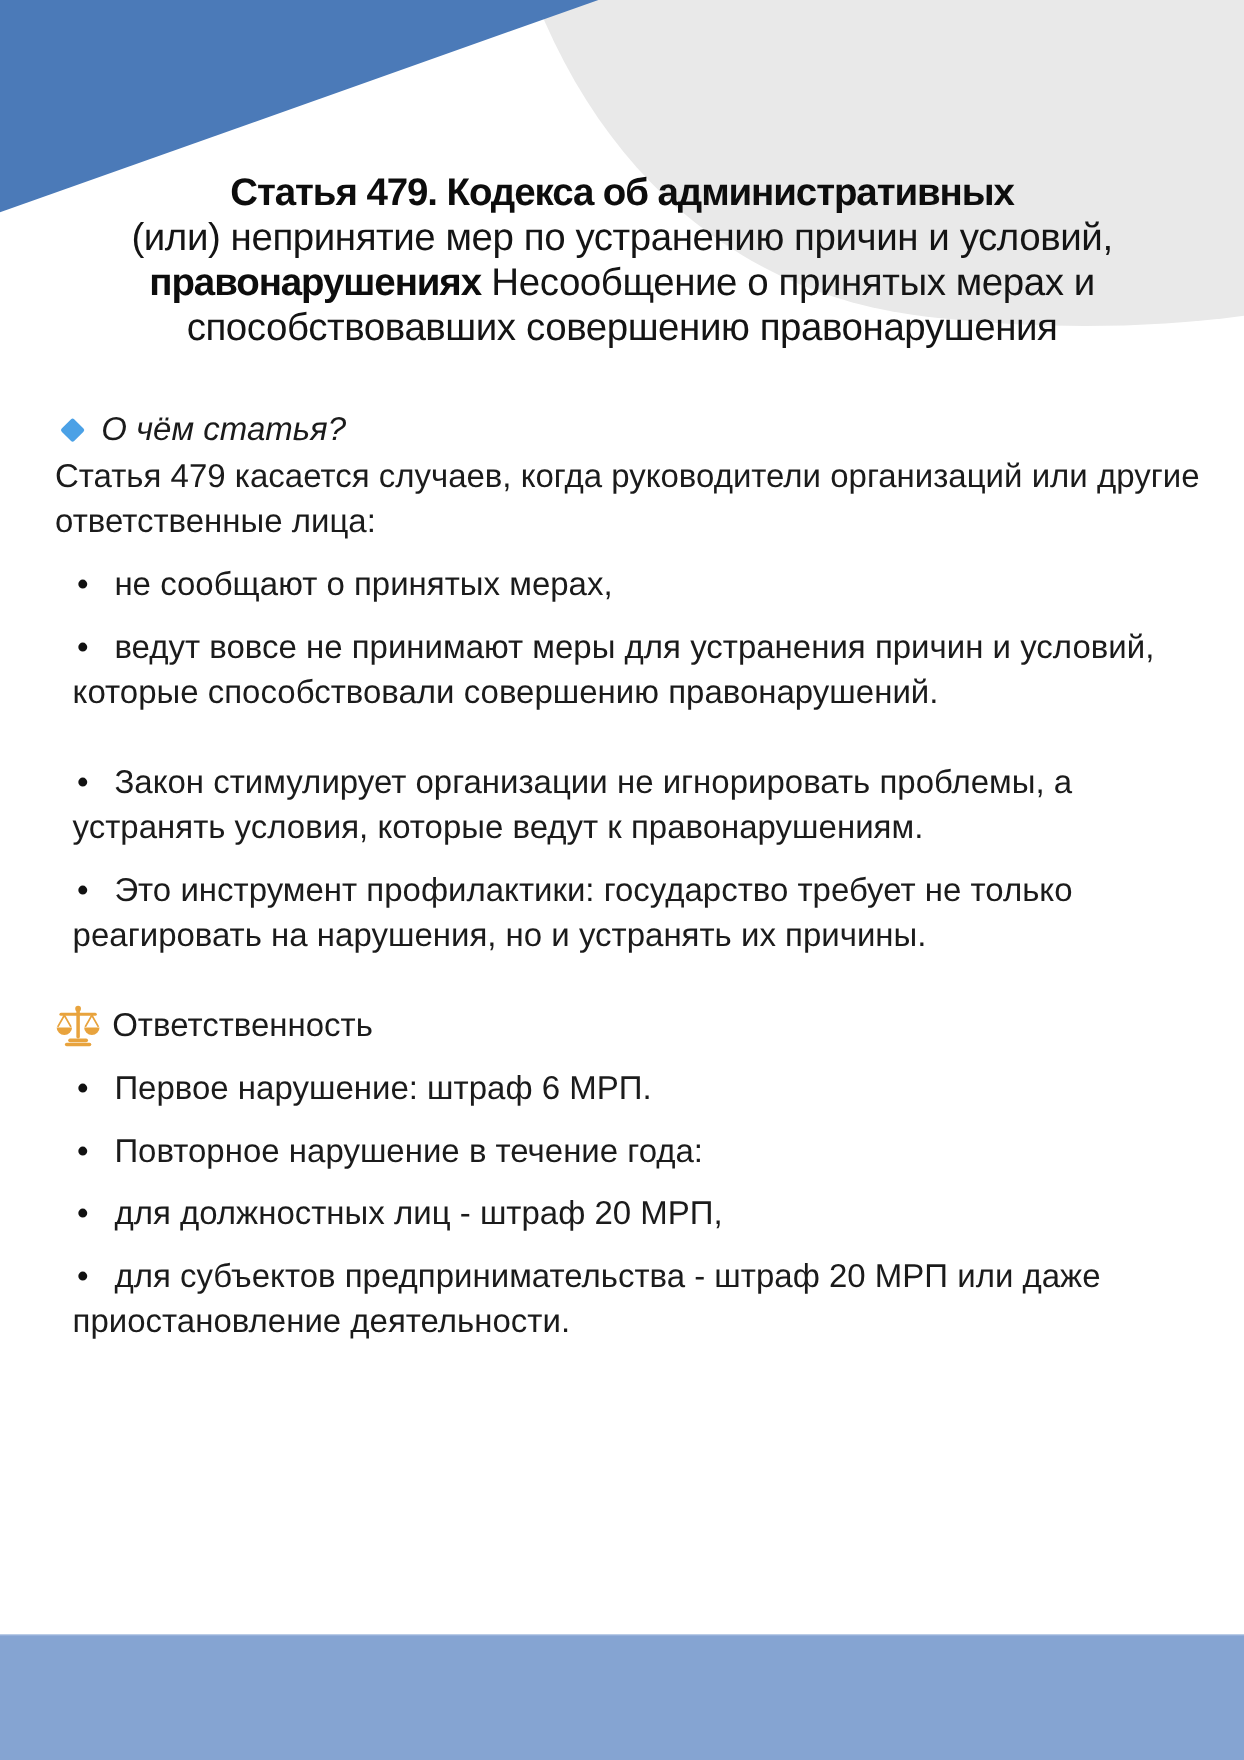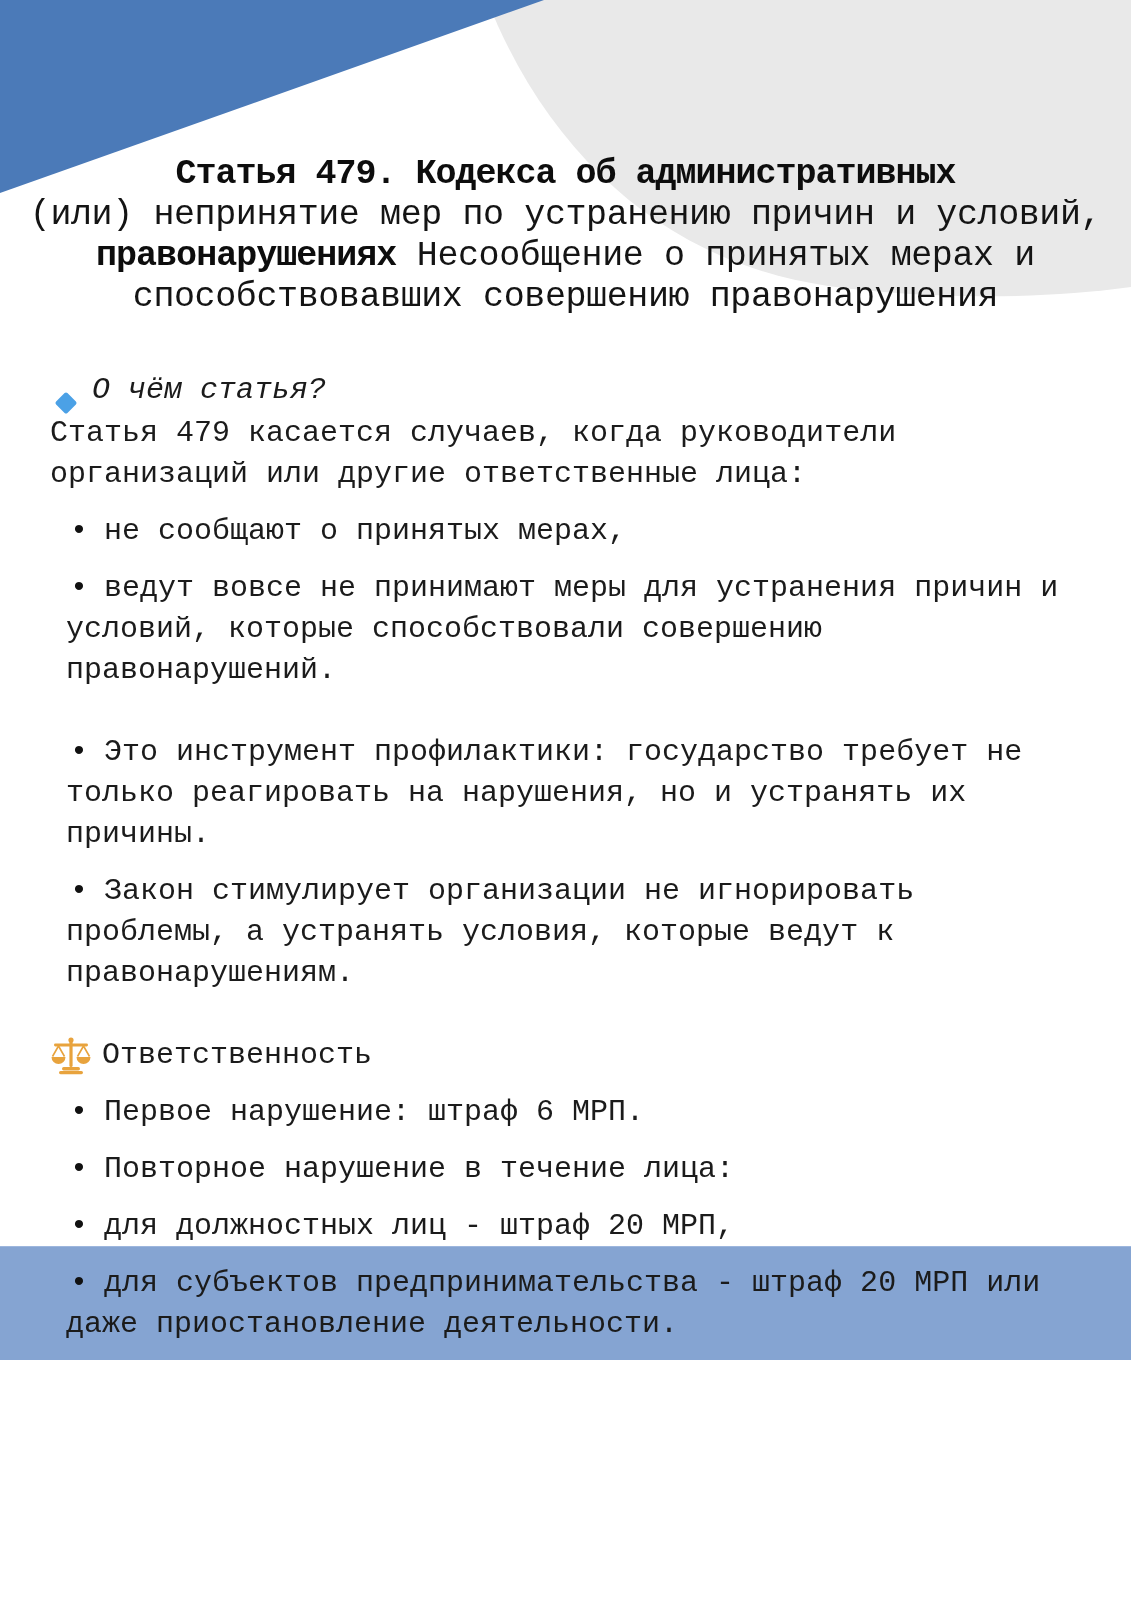--- a/index.html
+++ b/index.html
@@ -1,21 +1,21 @@
 <!DOCTYPE html>
 <html lang="ru"><head>
 <meta charset="utf-8">
 <style>
   html,body { margin:0; padding:0; background:#ffffff; }
   .page {
     position:relative;
-    width:1131px; height:1360px;
+    width:1131px; height:1600px;
     background:#ffffff;
     overflow:hidden;
-    font-family:Liberation Mono, monospace;
+    font-family:Liberation Sans, sans-serif;
     color:#1b1b1b;
   }
   .bg-top {
     position:absolute; top:0; left:0;
     width:1131px; height:340px;
     display:block;
     z-index:0;
   }
   .footer-bar {
     position:absolute; left:0; right:0; bottom:0;
@@ -41,21 +41,21 @@
   .content {
     position:relative; z-index:1;
     margin-top:52px;
     padding:0 40px 0 50px;
     font-size:30px;
     line-height:41px;
   }
   section + section { margin-top:41px; }
   .sec-head {
     display:flex;
-    align-items:flex-end;
+    align-items:center;
     margin-bottom:2px;
   }
   .sec-head .head-label { color:#1b1b1b; }
   .head-italic { font-style:italic; }
   .diamond-icon {
     width:16px; height:16px;
     background:#4BA1E6;
     border-radius:2px;
     transform:rotate(45deg);
     margin:0 18px 0 8px;
@@ -102,41 +102,41 @@
       <div class="sec-head">
         <span class="diamond-icon"></span>
         <span class="head-label head-italic">О чём статья?</span>
       </div>
       <p class="para">Статья 479 касается случаев, когда руководители организаций или другие ответственные лица:</p>
       <p class="bullet">не сообщают о принятых мерах,</p>
       <p class="bullet">ведут вовсе не принимают меры для устранения причин и условий, которые способствовали совершению правонарушений.</p>
     </section>
 
     <section>
+      <p class="bullet">Закон стимулирует организации не игнорировать проблемы, а устранять условия, которые ведут к правонарушениям.</p>
       <p class="bullet">Это инструмент профилактики: государство требует не только реагировать на нарушения, но и устранять их причины.</p>
-      <p class="bullet">Закон стимулирует организации не игнорировать проблемы, а устранять условия, которые ведут к правонарушениям.</p>
     </section>
 
     <section>
       <div class="sec-head">
         <svg class="emoji-icon" width="42" height="40" viewBox="0 0 42 40" aria-hidden="true">
           <g fill="#E8A33D" stroke="#E8A33D">
             <circle cx="21" cy="4" r="2.6" stroke="none"></circle>
             <rect x="19.4" y="5" width="3.2" height="26" rx="1.5" stroke="none"></rect>
             <rect x="4" y="7.6" width="34" height="2.8" rx="1.4" stroke="none"></rect>
             <path d="M8.5 10 L2.5 20.5 M8.5 10 L14.5 20.5" fill="none" stroke-width="1.6"></path>
             <path d="M1.5 21 A 7 7 0 0 0 15.5 21 Z" stroke="none"></path>
             <path d="M33.5 10 L27.5 20.5 M33.5 10 L39.5 20.5" fill="none" stroke-width="1.6"></path>
             <path d="M26.5 21 A 7 7 0 0 0 40.5 21 Z" stroke="none"></path>
             <rect x="12" y="31" width="18" height="3.4" rx="1.7" stroke="none"></rect>
             <rect x="9" y="35" width="24" height="3.2" rx="1.6" stroke="none"></rect>
           </g>
         </svg>
         <span class="head-label">Ответственность</span>
       </div>
       <p class="bullet">Первое нарушение: штраф 6 МРП.</p>
-      <p class="bullet">Повторное нарушение в течение лица:</p>
+      <p class="bullet">Повторное нарушение в течение года:</p>
       <p class="bullet">для должностных лиц - штраф 20 МРП,</p>
       <p class="bullet">для субъектов предпринимательства - штраф 20 МРП или даже приостановление деятельности.</p>
     </section>
 
   </div>
 </div>
 
 </body></html>

